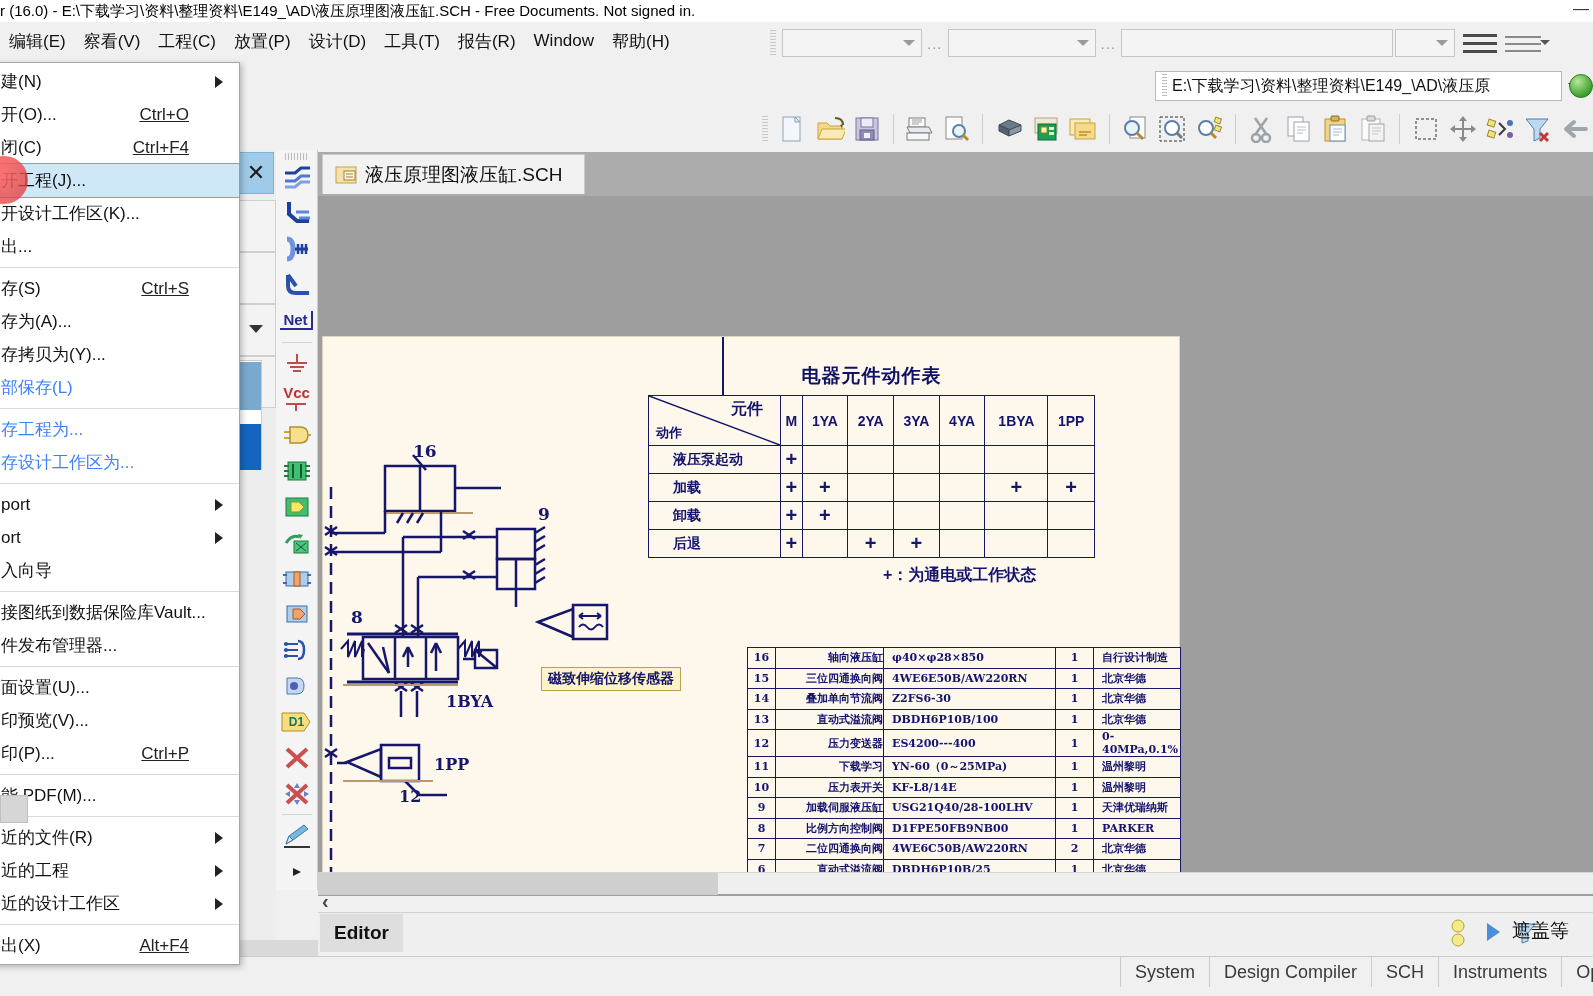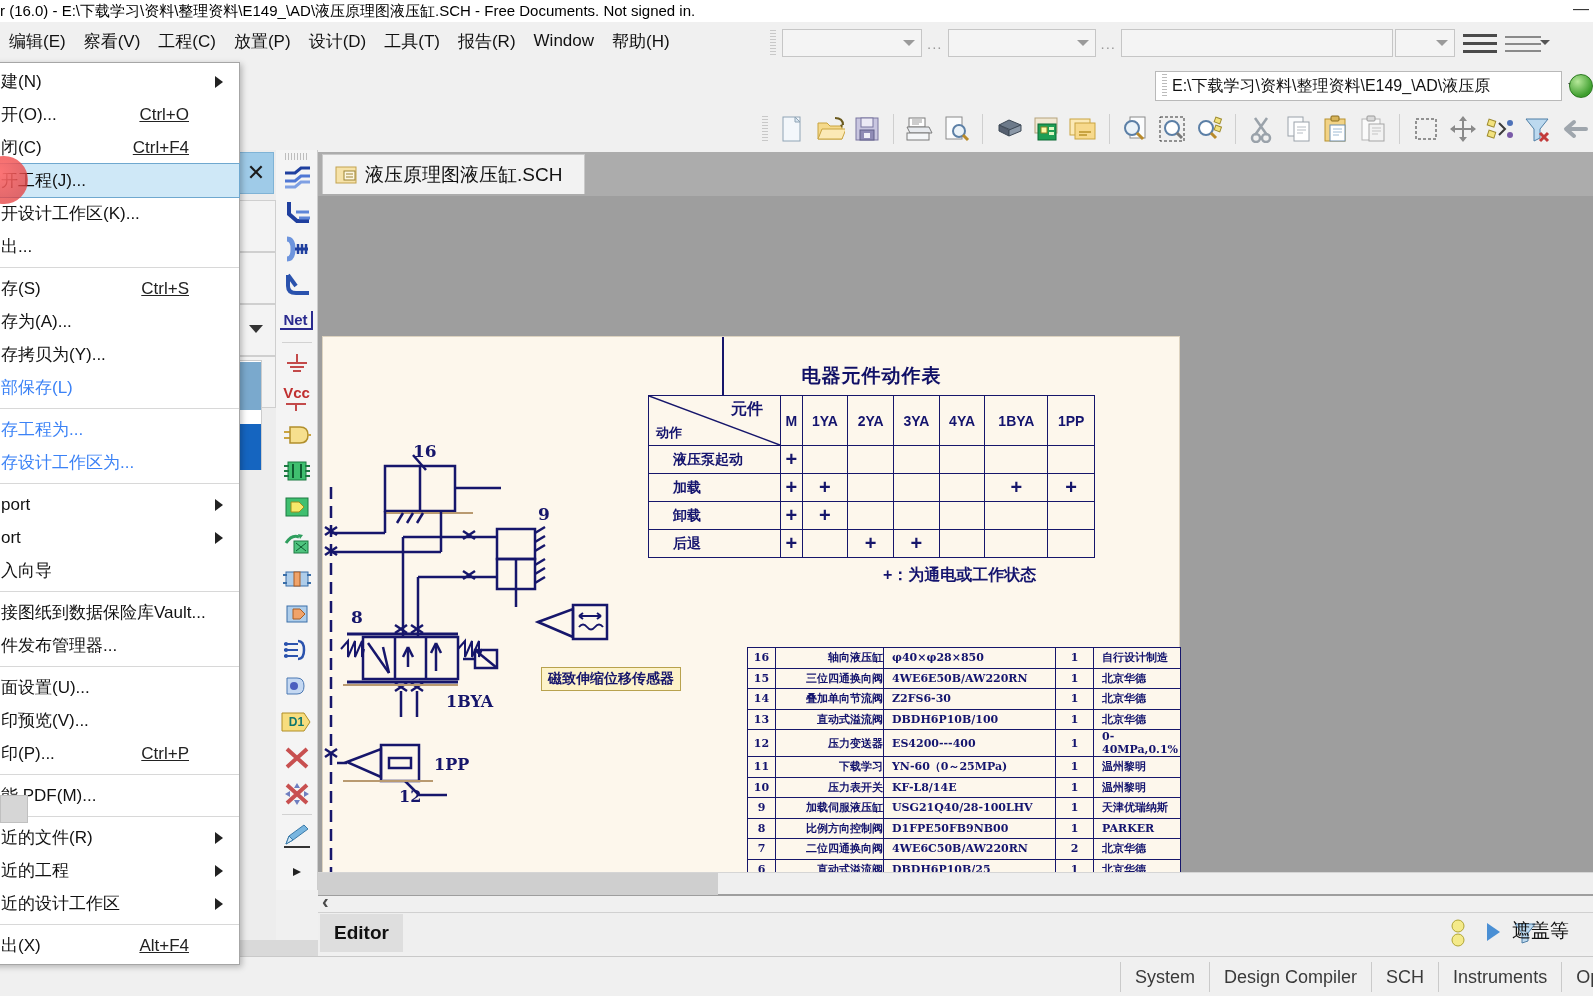--- a/index.html
+++ b/index.html
@@ -219,21 +219,21 @@
   #editortab{
     position:absolute; left:320px; top:914px; height:38px; padding:0 14px;
     background:#dedede; display:flex;align-items:center;
     font-size:19px; font-weight:bold; color:#111;
   }
   #rightminis{ position:absolute; left:1448px; top:914px; height:36px; display:flex; align-items:center; gap:8px;}
   #coverlbl{ position:absolute; left:1512px; top:918px; font-size:19px; color:#111; white-space:nowrap;}
 
   #statusbar{
     position:absolute; left:0px; top:956px; width:1593px; height:40px; background:#f0f0f0;
-    border-top:1px solid #c9c9c9; display:flex; align-items:center;
+    border-top:1px solid #c9c9c9; display:flex; align-items:flex-start;
   }
   #statusbar .sp{ padding:0 14px; font-size:18px; color:#3a3a3a; white-space:nowrap;
       border-right:1px solid #cacaca; line-height:30px; }
   #statusbar .sp:first-child{ margin-left:1120px; border-left:1px solid #cacaca;}
 
   #leftbottom{ position:absolute; left:0px; top:940px; width:318px; height:16px; background:#d9d9d9;}
 </style>
 </head>
 <body>
 

